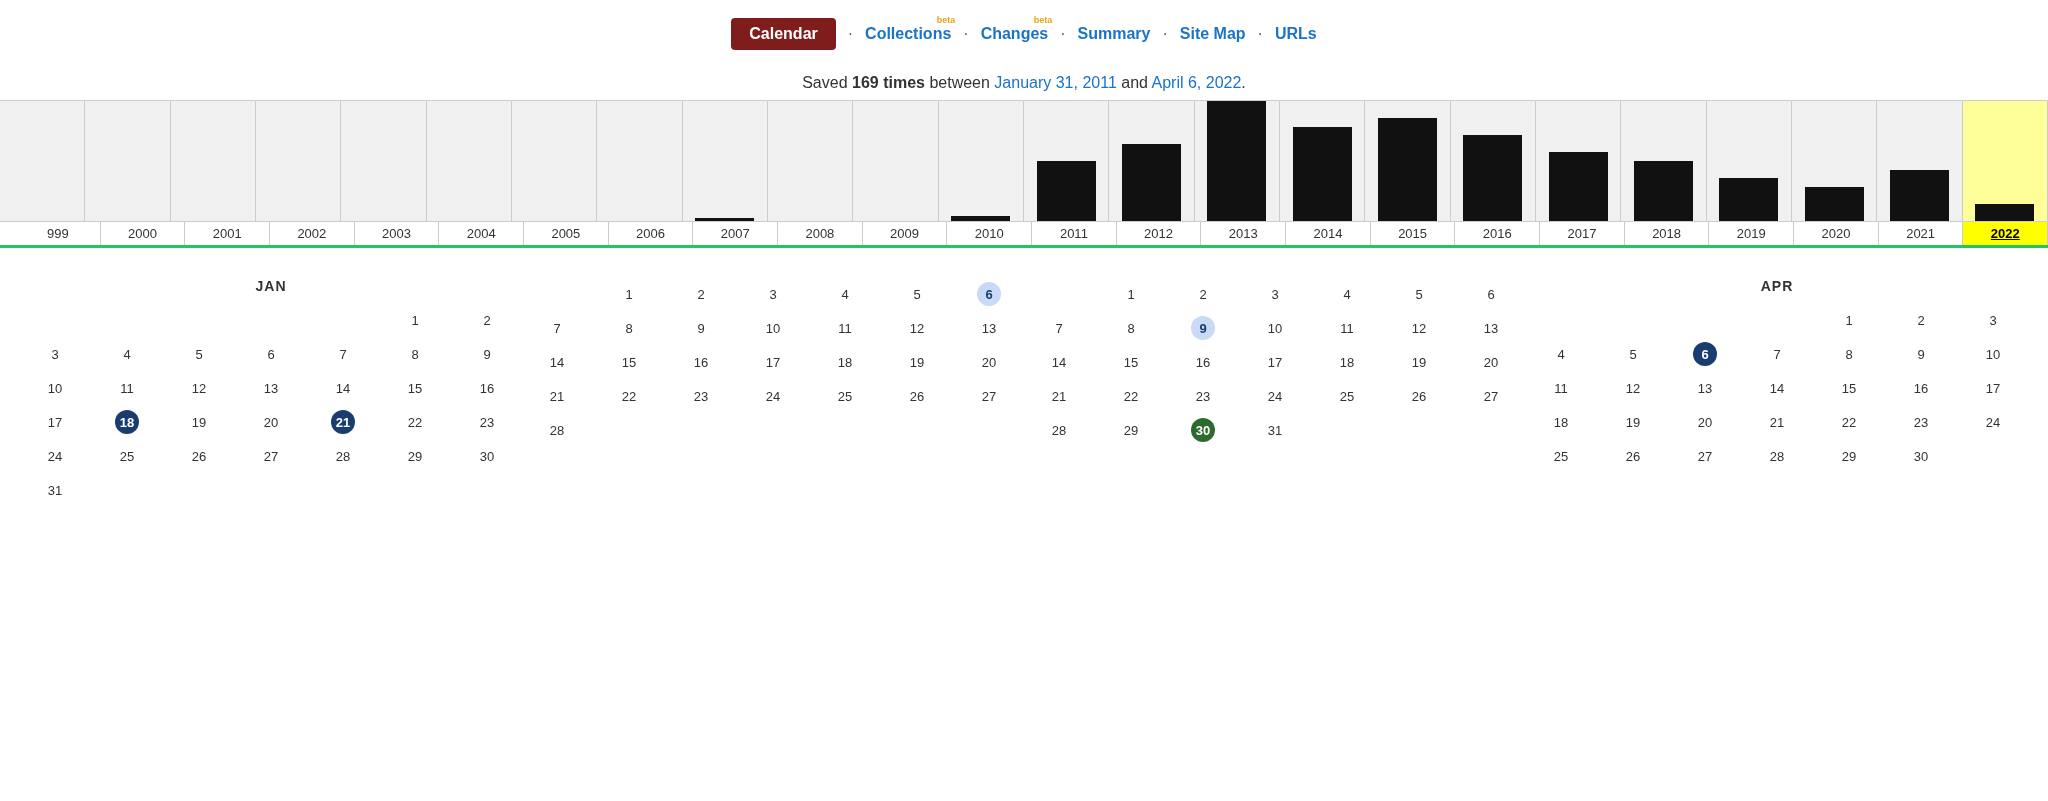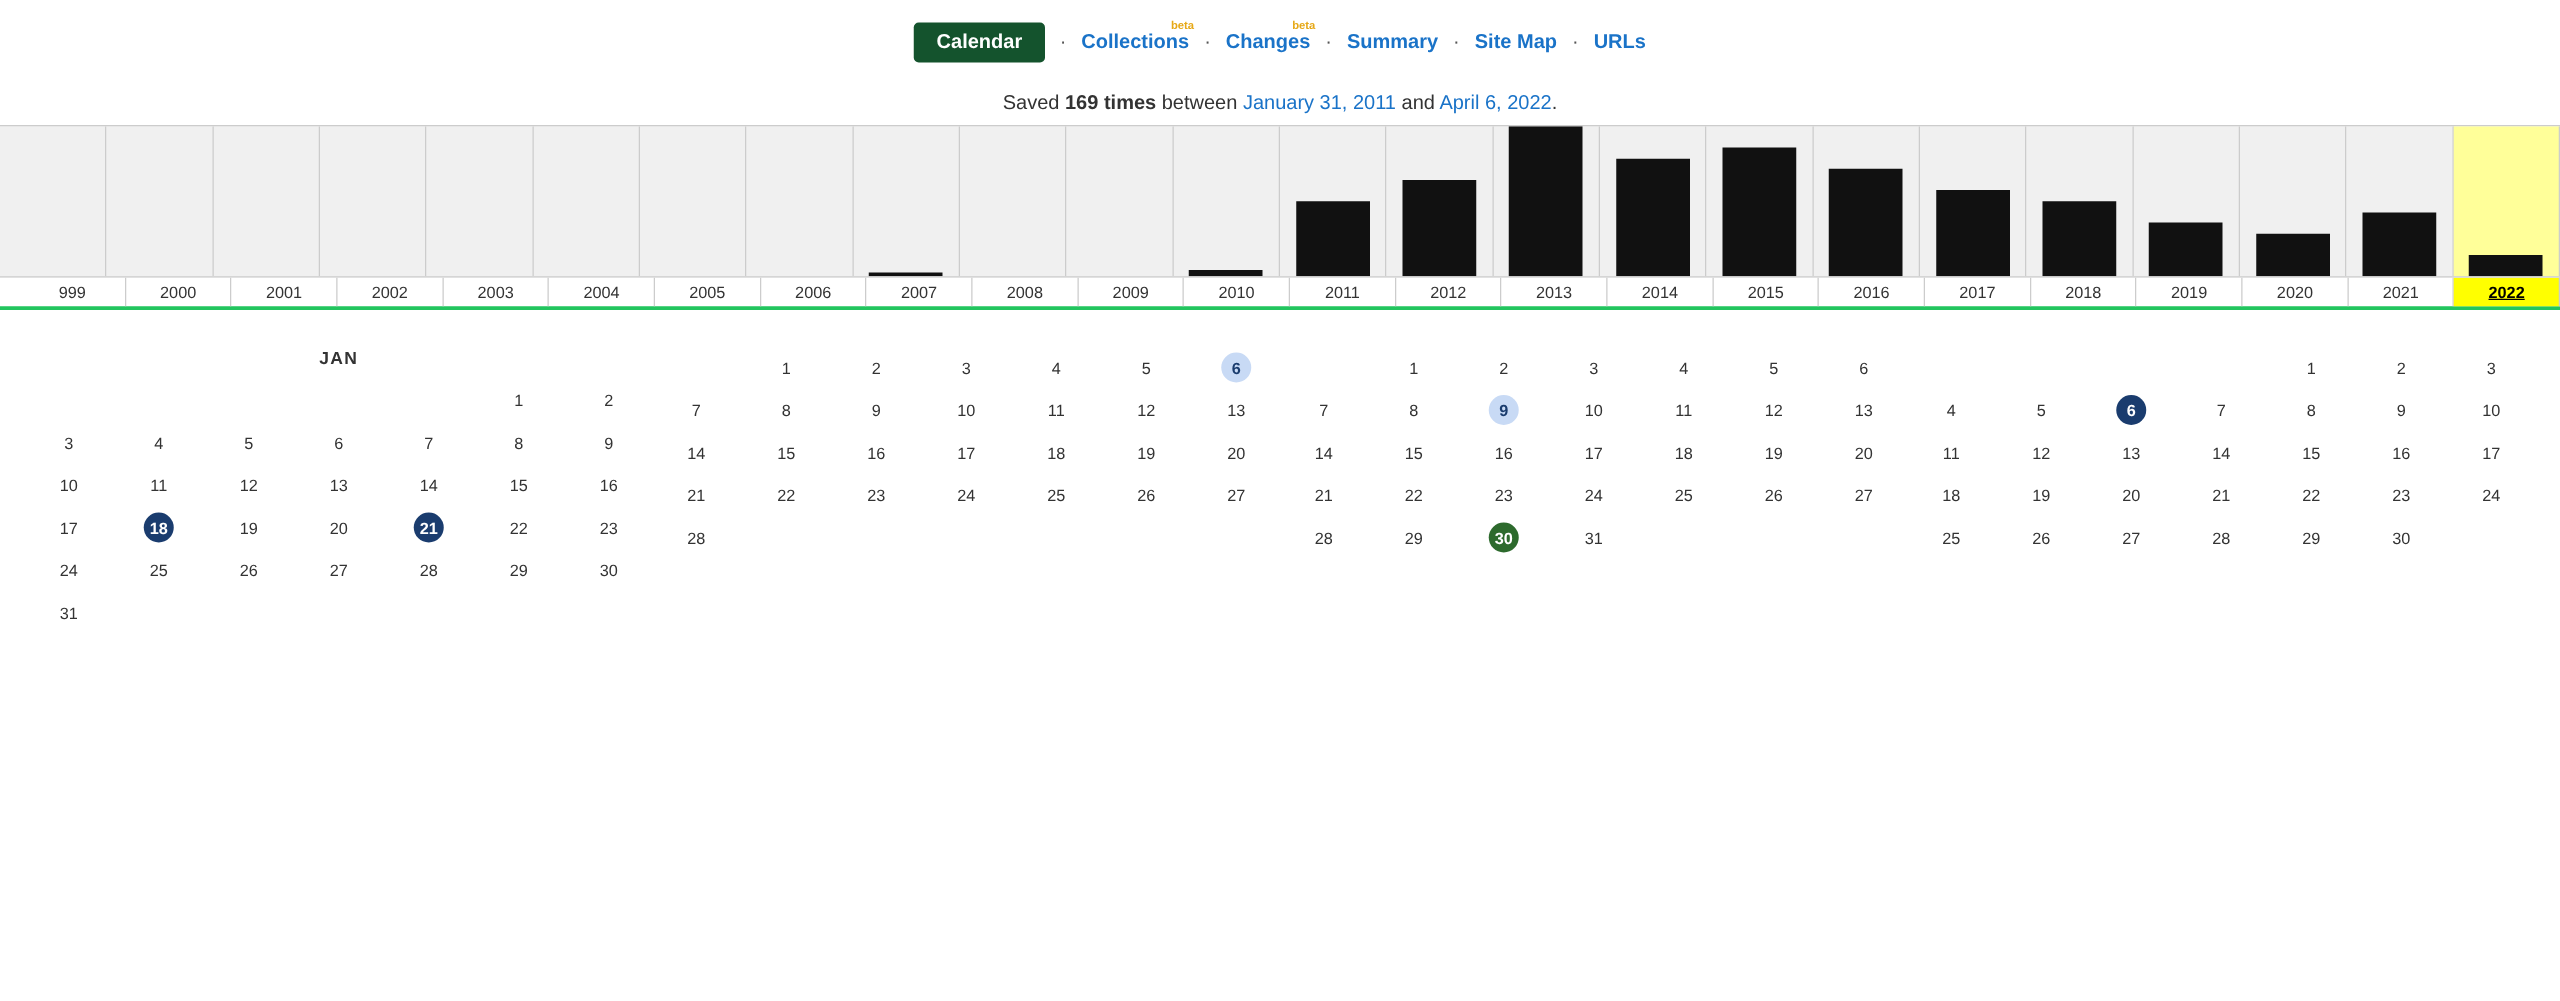--- a/index.html
+++ b/index.html
@@ -12,21 +12,21 @@
 
     
     .nav-bar {
       display: flex;
       align-items: center;
       justify-content: center;
       gap: 12px;
       padding: 18px 0 14px;
     }
     .nav-calendar-btn {
-      background: #14532d;
+      background: #7f1d1d;
       color: #fff;
       font-weight: bold;
       font-size: 16px;
       border: none;
       border-radius: 4px;
       padding: 7px 18px;
       cursor: pointer;
     }
     .nav-dot {
       color: #555;
@@ -587,20 +587,21 @@
         </div>
         <div class="cal-cell has-snapshot snapshot-green">
           <span class="day-num">30</span>
         </div>
         <div class="cal-cell">
           <span class="day-num">31</span>
         </div>
       </div>
     </div>
     <div class="month-calendar">
+      <div class="month-title">APR</div>
       <div class="cal-grid">
         <div class="cal-cell"></div>
         <div class="cal-cell"></div>
         <div class="cal-cell"></div>
         <div class="cal-cell"></div>
         <div class="cal-cell">
           <span class="day-num">1</span>
         </div>
         <div class="cal-cell">
           <span class="day-num">2</span>

